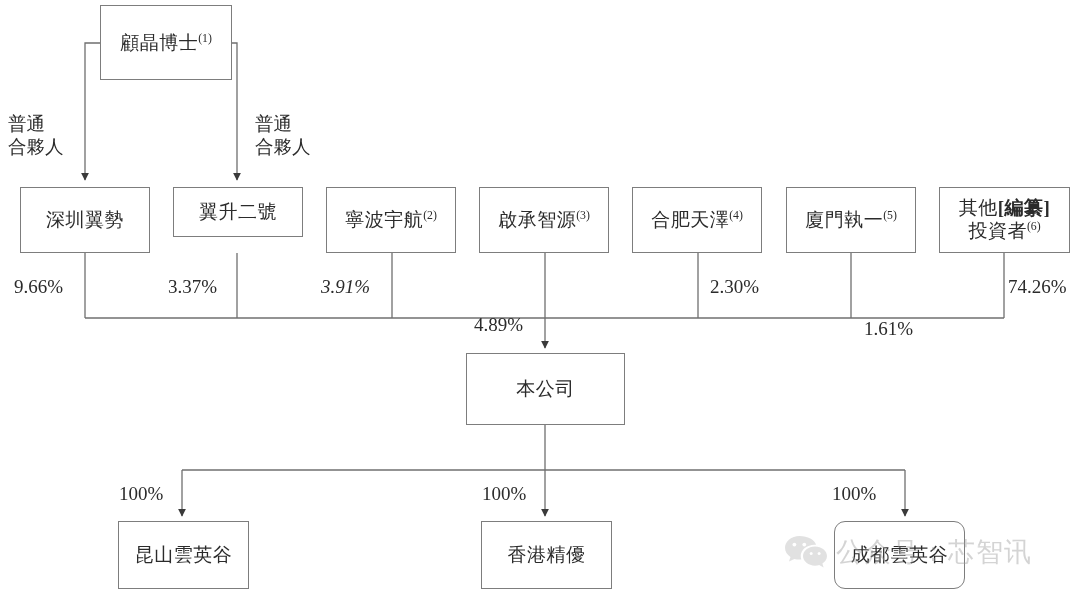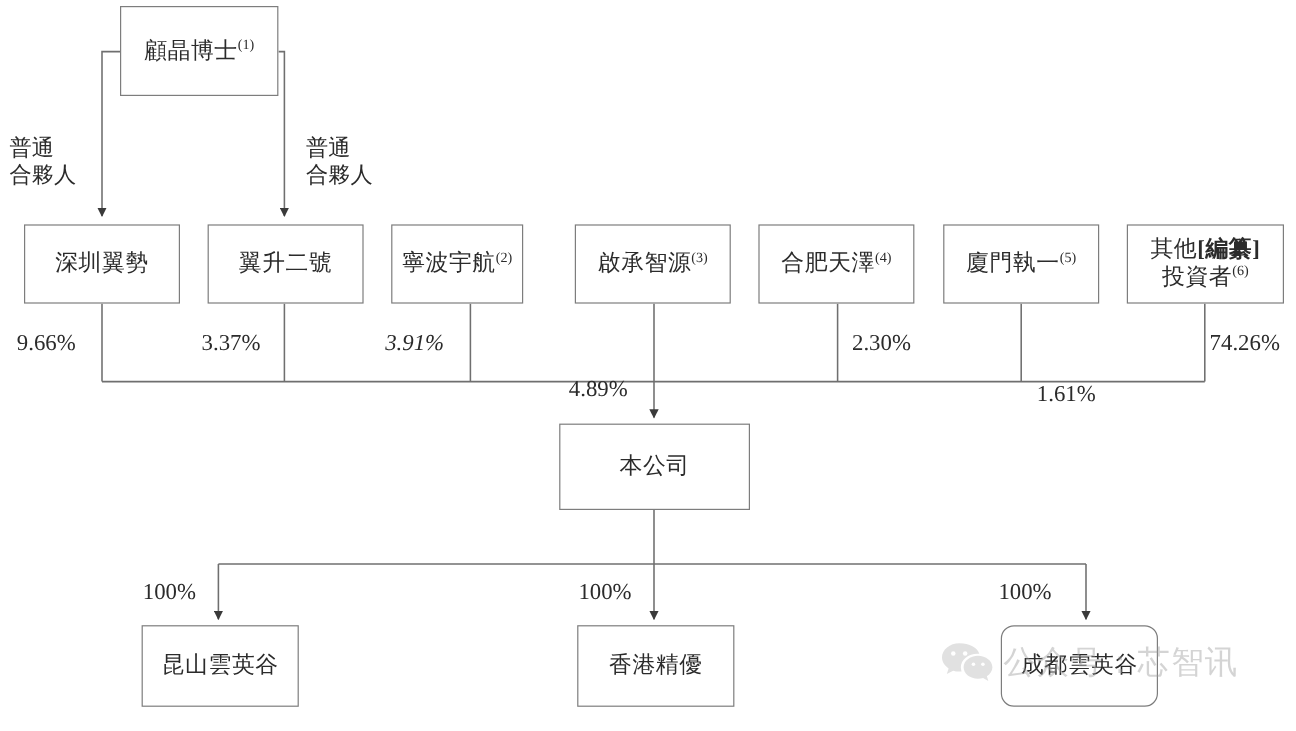--- a/index.html
+++ b/index.html
@@ -136,24 +136,24 @@
     <div>合夥人</div>
   </div>
   <div class="edge-label two-line" style="left:255px; top:113px;">
     <div>普通</div>
     <div>合夥人</div>
   </div>
 
   <div class="node" style="left:20px; top:187px; width:130px; height:66px;">
     <span class="label-inner"><span>深圳翼勢</span><sup></sup></span>
   </div>
-  <div class="node" style="left:173px; top:187px; width:130px; height:66px;">
+  <div class="node" style="left:173px; top:187px; width:130px; height:50px;">
     <span class="label-inner"><span>翼升二號</span><sup></sup></span>
   </div>
-  <div class="node" style="left:326px; top:187px; width:110px; height:66px;">
+  <div class="node" style="left:326px; top:187px; width:130px; height:66px;">
     <span class="label-inner"><span>寧波宇航</span><sup>(2)</sup></span>
   </div>
   <div class="node" style="left:479px; top:187px; width:130px; height:66px;">
     <span class="label-inner"><span>啟承智源</span><sup>(3)</sup></span>
   </div>
   <div class="node" style="left:632px; top:187px; width:130px; height:66px;">
     <span class="label-inner"><span>合肥天澤</span><sup>(4)</sup></span>
   </div>
   <div class="node" style="left:786px; top:187px; width:130px; height:66px;">
     <span class="label-inner"><span>廈門執一</span><sup>(5)</sup></span>

